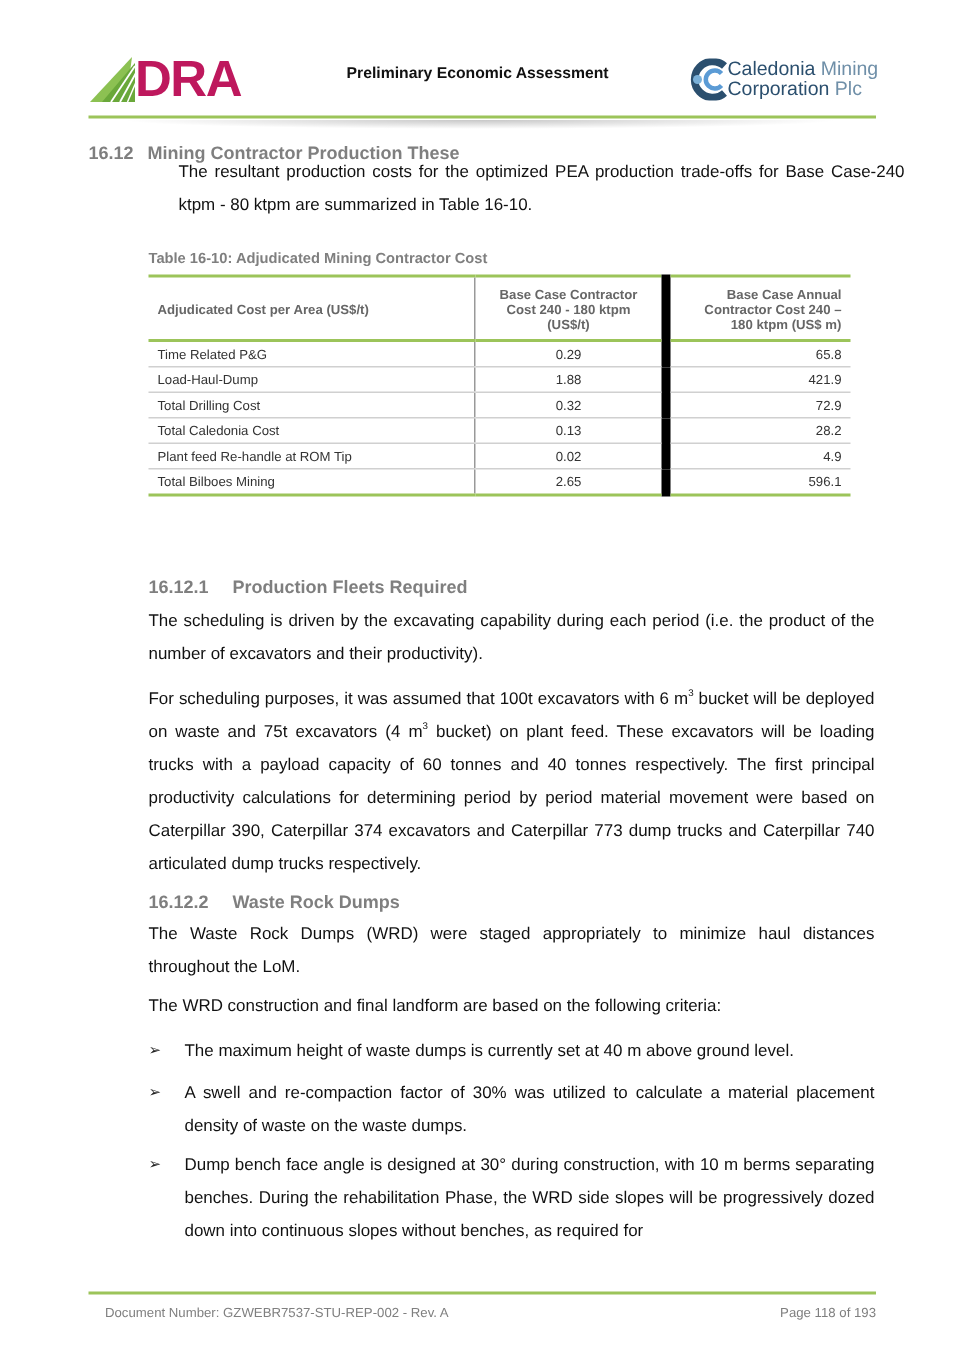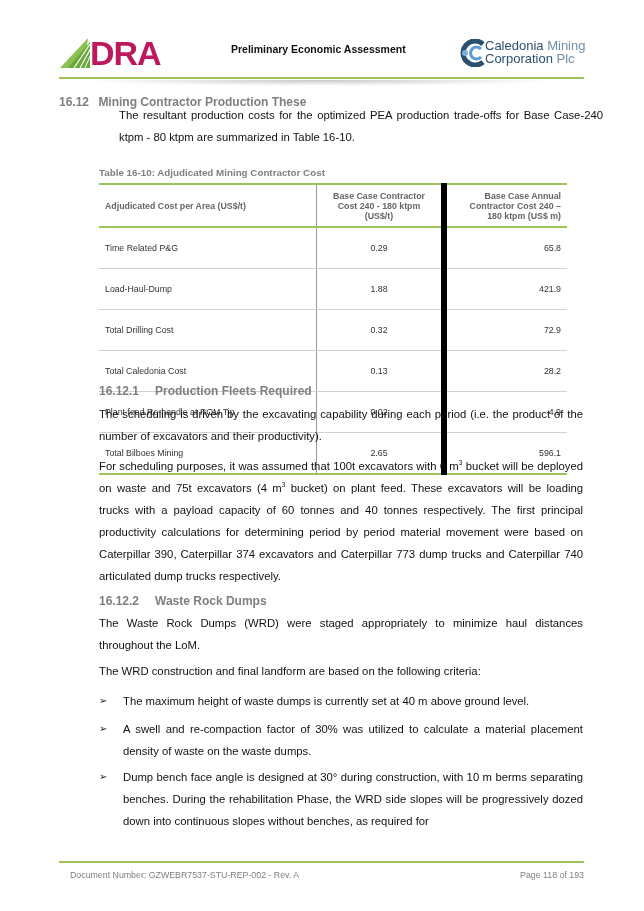--- a/index.html
+++ b/index.html
@@ -19,21 +19,21 @@
   .h2 { font-size:12px; font-weight:bold; color:#7f7f7f; }
   .h2 .num { display:inline-block; }
   .p { font-size:11.3px; line-height:22px; color:#111; text-align:justify; }
   .caption { font-size:9.8px; font-weight:bold; color:#7f7f7f; }
 
   
   table.t { position:absolute; left:99px; top:183px; width:468px; border-collapse:collapse;
             font-size:8.8px; color:#333; }
   table.t th { font-weight:bold; color:#666; padding:2px 6px; height:37px;
                border-top:2px solid #9cc45a; border-bottom:2px solid #9cc45a; }
-  table.t td { height:16px; padding:12px 6px; border-bottom:1px solid #d0d0d0; }
+  table.t td { height:16px; padding:0 6px; border-bottom:1px solid #d0d0d0; }
   table.t tr.last td { border-bottom:2px solid #9cc45a; }
   table.t .c1 { text-align:left; width:205px; }
   table.t .c2 { text-align:center; width:112px; border-left:1px solid #999; }
   table.t .c3 { text-align:right; border-left:6px solid #000000; }
 
   .bullet { font-size:11.3px; line-height:22px; }
   .bullet .arrow { position:absolute; left:0; top:0; font-size:10px; color:#222; }
   .bullet .txt { position:absolute; left:24px; right:0; top:0; text-align:justify; }
 
   .ftr-line { left:59px; top:861px; width:525px; height:1.5px; background:#9cc45a; }

